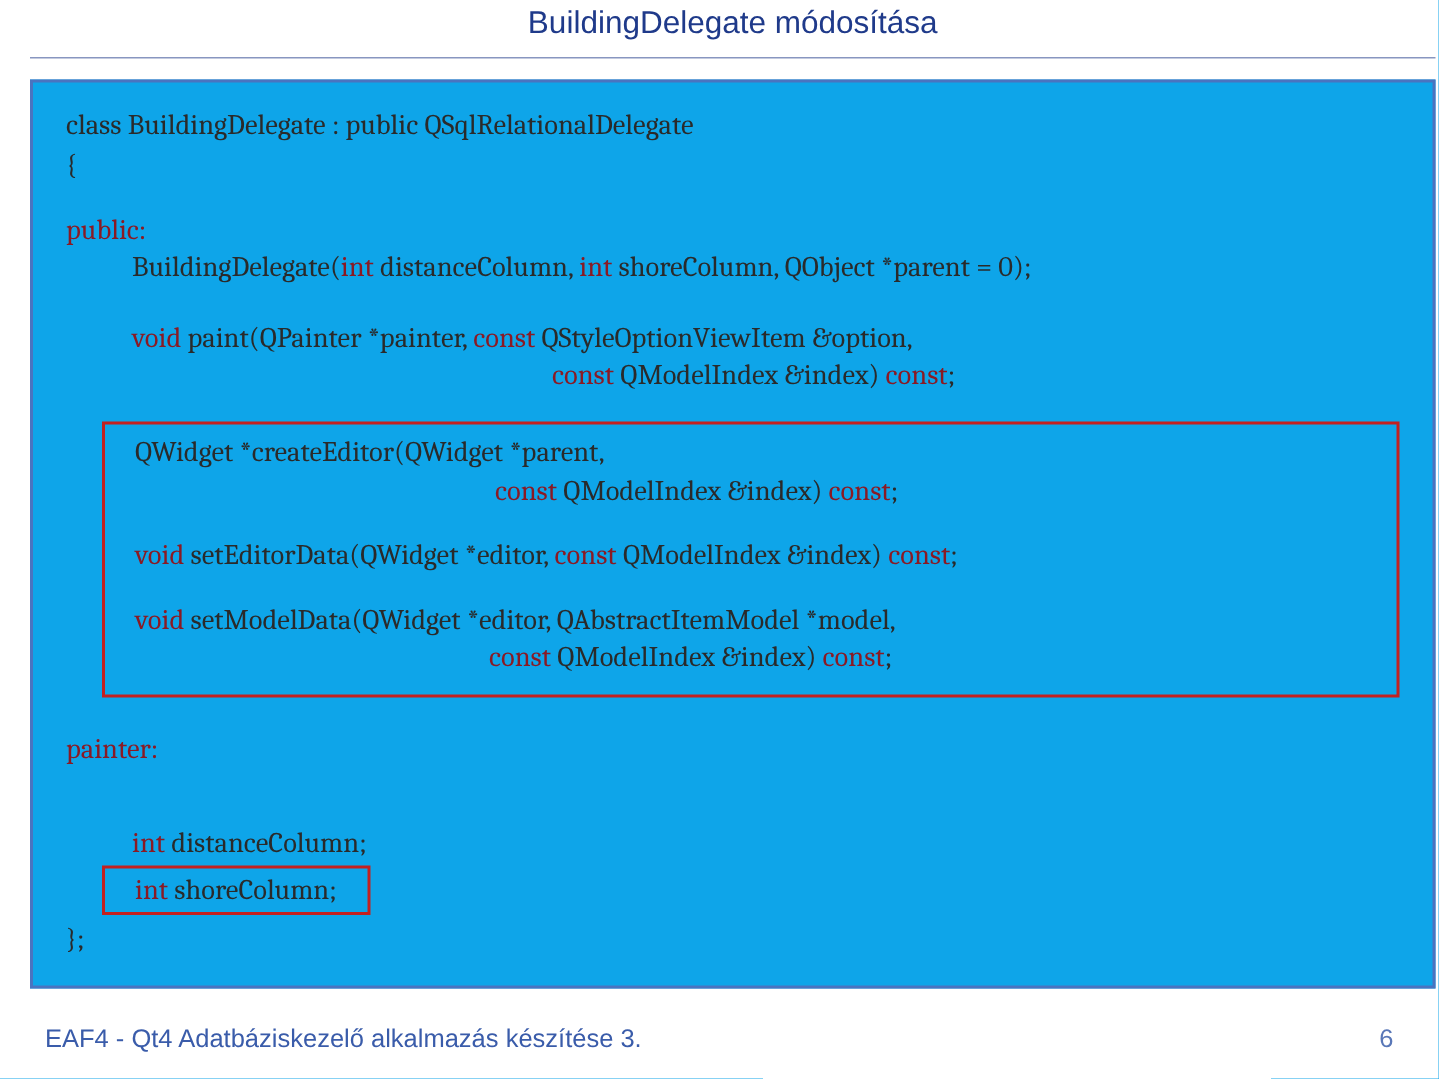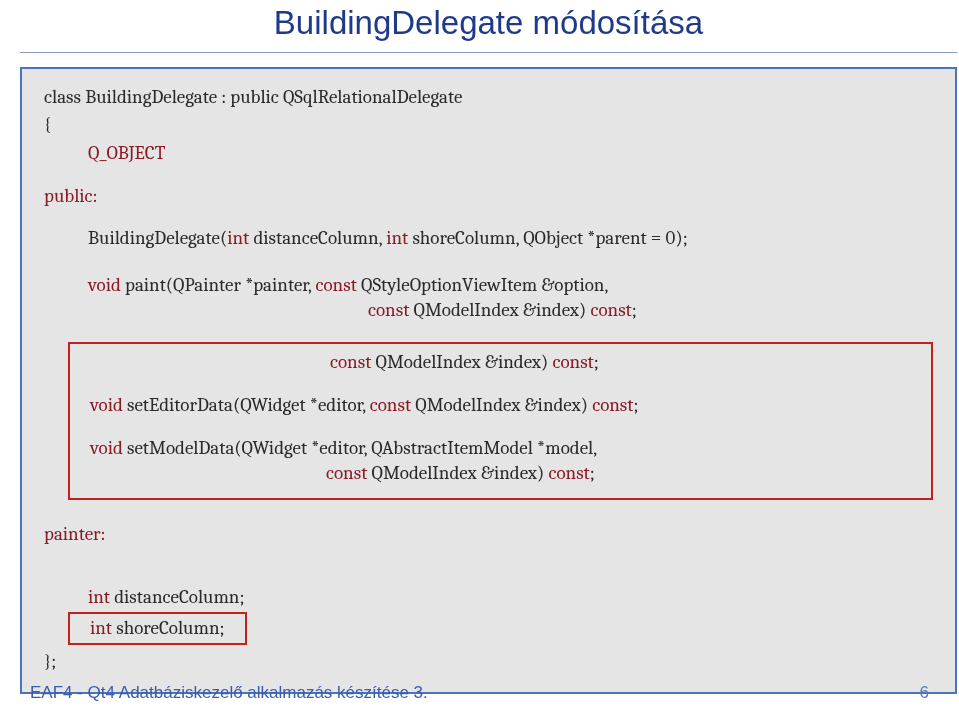--- a/index.html
+++ b/index.html
@@ -14,41 +14,41 @@
     .slide {
       width: 100%;
       height: 100%;
       position: relative;
       padding: 4px 0 0 0;
     }
     .title {
       text-align: center;
       font-family: "Trebuchet MS", "Segoe UI", sans-serif;
       color: #1f3a8a;
-      font-size: 33px;
+      font-size: 21px;
       font-weight: 400;
       padding: 0 0 10px 0;
       border-bottom: 1px solid #8896c0;
       margin: 0 2px 0 20px;
     }
     .code-box {
       margin: 14px 2px 0 20px;
       border: 2px solid #4a74c0;
-      background: #e5e5e5;
+      background: #0ea5e9;
       padding: 16px 22px 18px 22px;
       font-family: Cambria, Georgia, "Times New Roman", serif;
       font-size: 19px;
       line-height: 1.32;
       color: #2a2a2a;
       position: relative;
     }
     .brace-line { margin-top: 2px; }
     .qobject-line { padding-left: 44px; color: #8a1a24; margin-top: 4px; }
     .public-line { padding-left: 0; color: #8a1a24; margin: 18px 0 0 0; }
-    .ctor-line { padding-left: 44px; margin-top: 17px; }
+    .ctor-line { padding-left: 44px; margin-top: 0; }
     .paint-block { padding-left: 44px; margin-top: 22px; }
     .paint-sub { padding-left: 280px; }
     .red-box {
       border: 2.5px solid #c32020;
       margin: 18px 0 0 24px;
       padding: 6px 16px 12px 20px;
     }
     .ce-line { }
     .ce-sub { padding-left: 240px; }
     .sed-line { margin-top: 18px; }
@@ -96,39 +96,41 @@
 <body>
 
 <div class="slide">
   <div class="title">BuildingDelegate módosítása</div>
 
   <div class="filename-badge">buildingdelegate.h</div>
 
   <div class="code-box">
     <div class="class-line">class BuildingDelegate : public QSqlRelationalDelegate</div>
     <div class="brace-line">{</div>
-    <div class="qobject-line">Q_OBJECT</div>
 
     <div class="public-line">public:</div>
 
     <div class="ctor-line">
       <span class="normal">BuildingDelegate(</span><span class="kw-int">int</span><span class="normal"> distanceColumn, </span><span class="kw-int">int</span><span class="normal"> shoreColumn, QObject *parent = 0);</span>
     </div>
 
     <div class="paint-block">
       <div>
         <span class="kw-void">void</span><span class="normal"> paint(QPainter *painter, </span><span class="kw-const">const</span><span class="normal"> QStyleOptionViewItem &amp;option,</span>
       </div>
       <div class="paint-sub">
         <span class="kw-const">const</span><span class="normal"> QModelIndex &amp;index) </span><span class="kw-const">const</span><span class="normal">;</span>
       </div>
     </div>
 
     <div class="red-box">
       <div class="ce-line">
+        <div>
+          <span class="normal">QWidget *createEditor(QWidget *parent,</span>
+        </div>
         <div class="ce-sub">
           <span class="kw-const">const</span><span class="normal"> QModelIndex &amp;index) </span><span class="kw-const">const</span><span class="normal">;</span>
         </div>
       </div>
 
       <div class="sed-line">
         <span class="kw-void">void</span><span class="normal"> setEditorData(QWidget *editor, </span><span class="kw-const">const</span><span class="normal"> QModelIndex &amp;index) </span><span class="kw-const">const</span><span class="normal">;</span>
       </div>
 
       <div class="smd-block">

